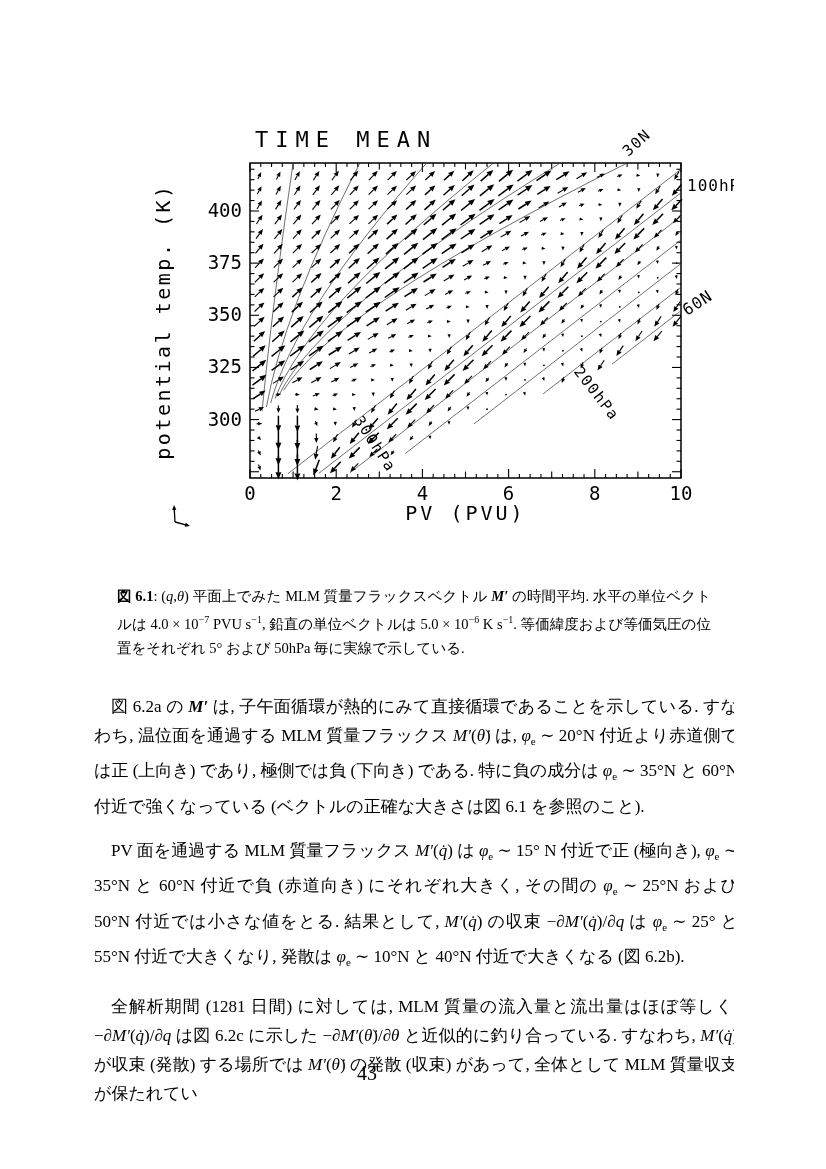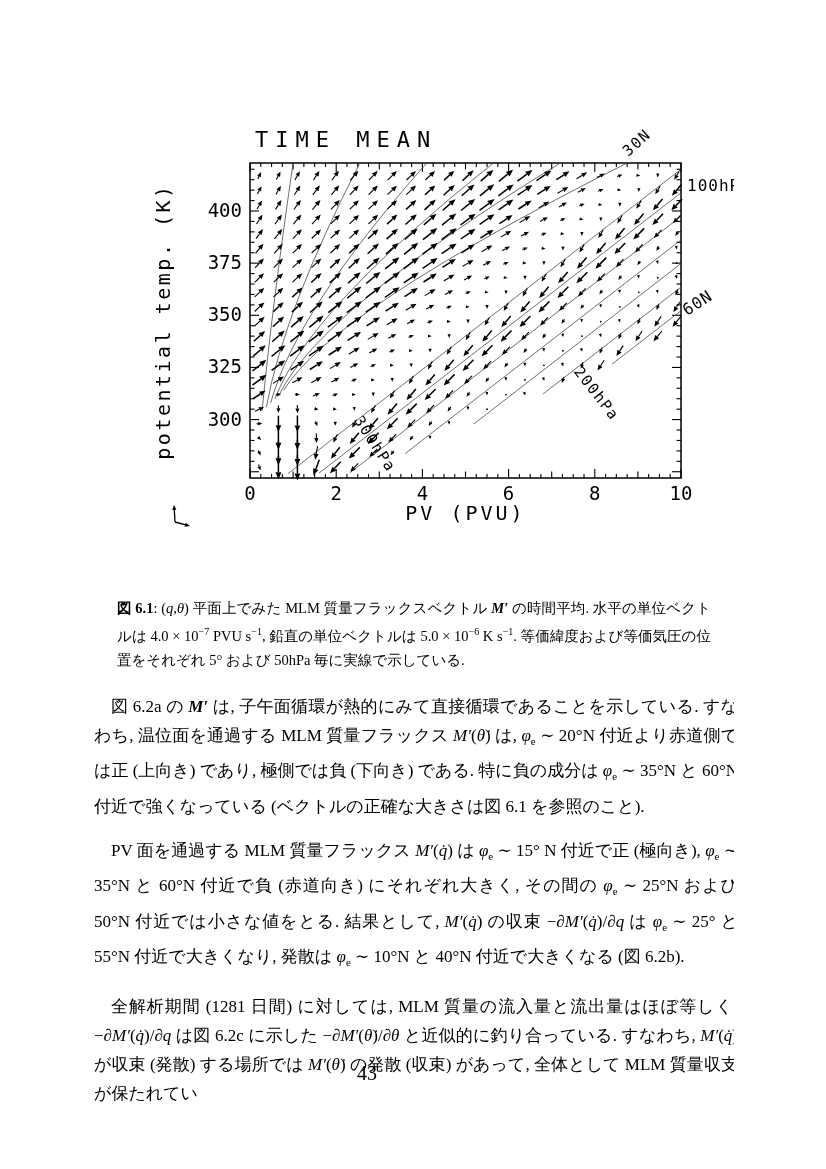--- a/index.html
+++ b/index.html
@@ -1,21 +1,21 @@
 <!DOCTYPE html>
 <html><head>
 <meta charset="utf-8">
 <style>
   html,body{margin:0;padding:0;background:#ffffff;}
   .page{position:relative;width:734px;height:1169px;background:#ffffff;overflow:hidden;
         font-family:"Liberation Serif","DejaVu Serif",serif;color:#000;}
   .figure-wrap{position:absolute;left:140px;top:110px;width:610px;height:430px;}
   .figure-wrap svg{display:block;}
   .caption{position:absolute;left:117px;top:584px;width:594px;font-size:14.5px;
-           line-height:24px;text-align:justify;margin-top:12px;}
+           line-height:24px;text-align:justify;}
   .caption sup,.bodytext sup{font-size:10px;}
   .bodytext{position:absolute;left:94px;top:692px;width:652px;font-size:17px;line-height:29px;}
   .bodytext p{margin:0 8px 15px 0;text-indent:1em;text-align:justify;}
   .pageno{position:absolute;left:0;top:1062px;width:100%;text-align:center;font-size:20px;}
   sub{font-size:11px;}
 </style>
 </head>
 <body>
 
 <div class="page">

